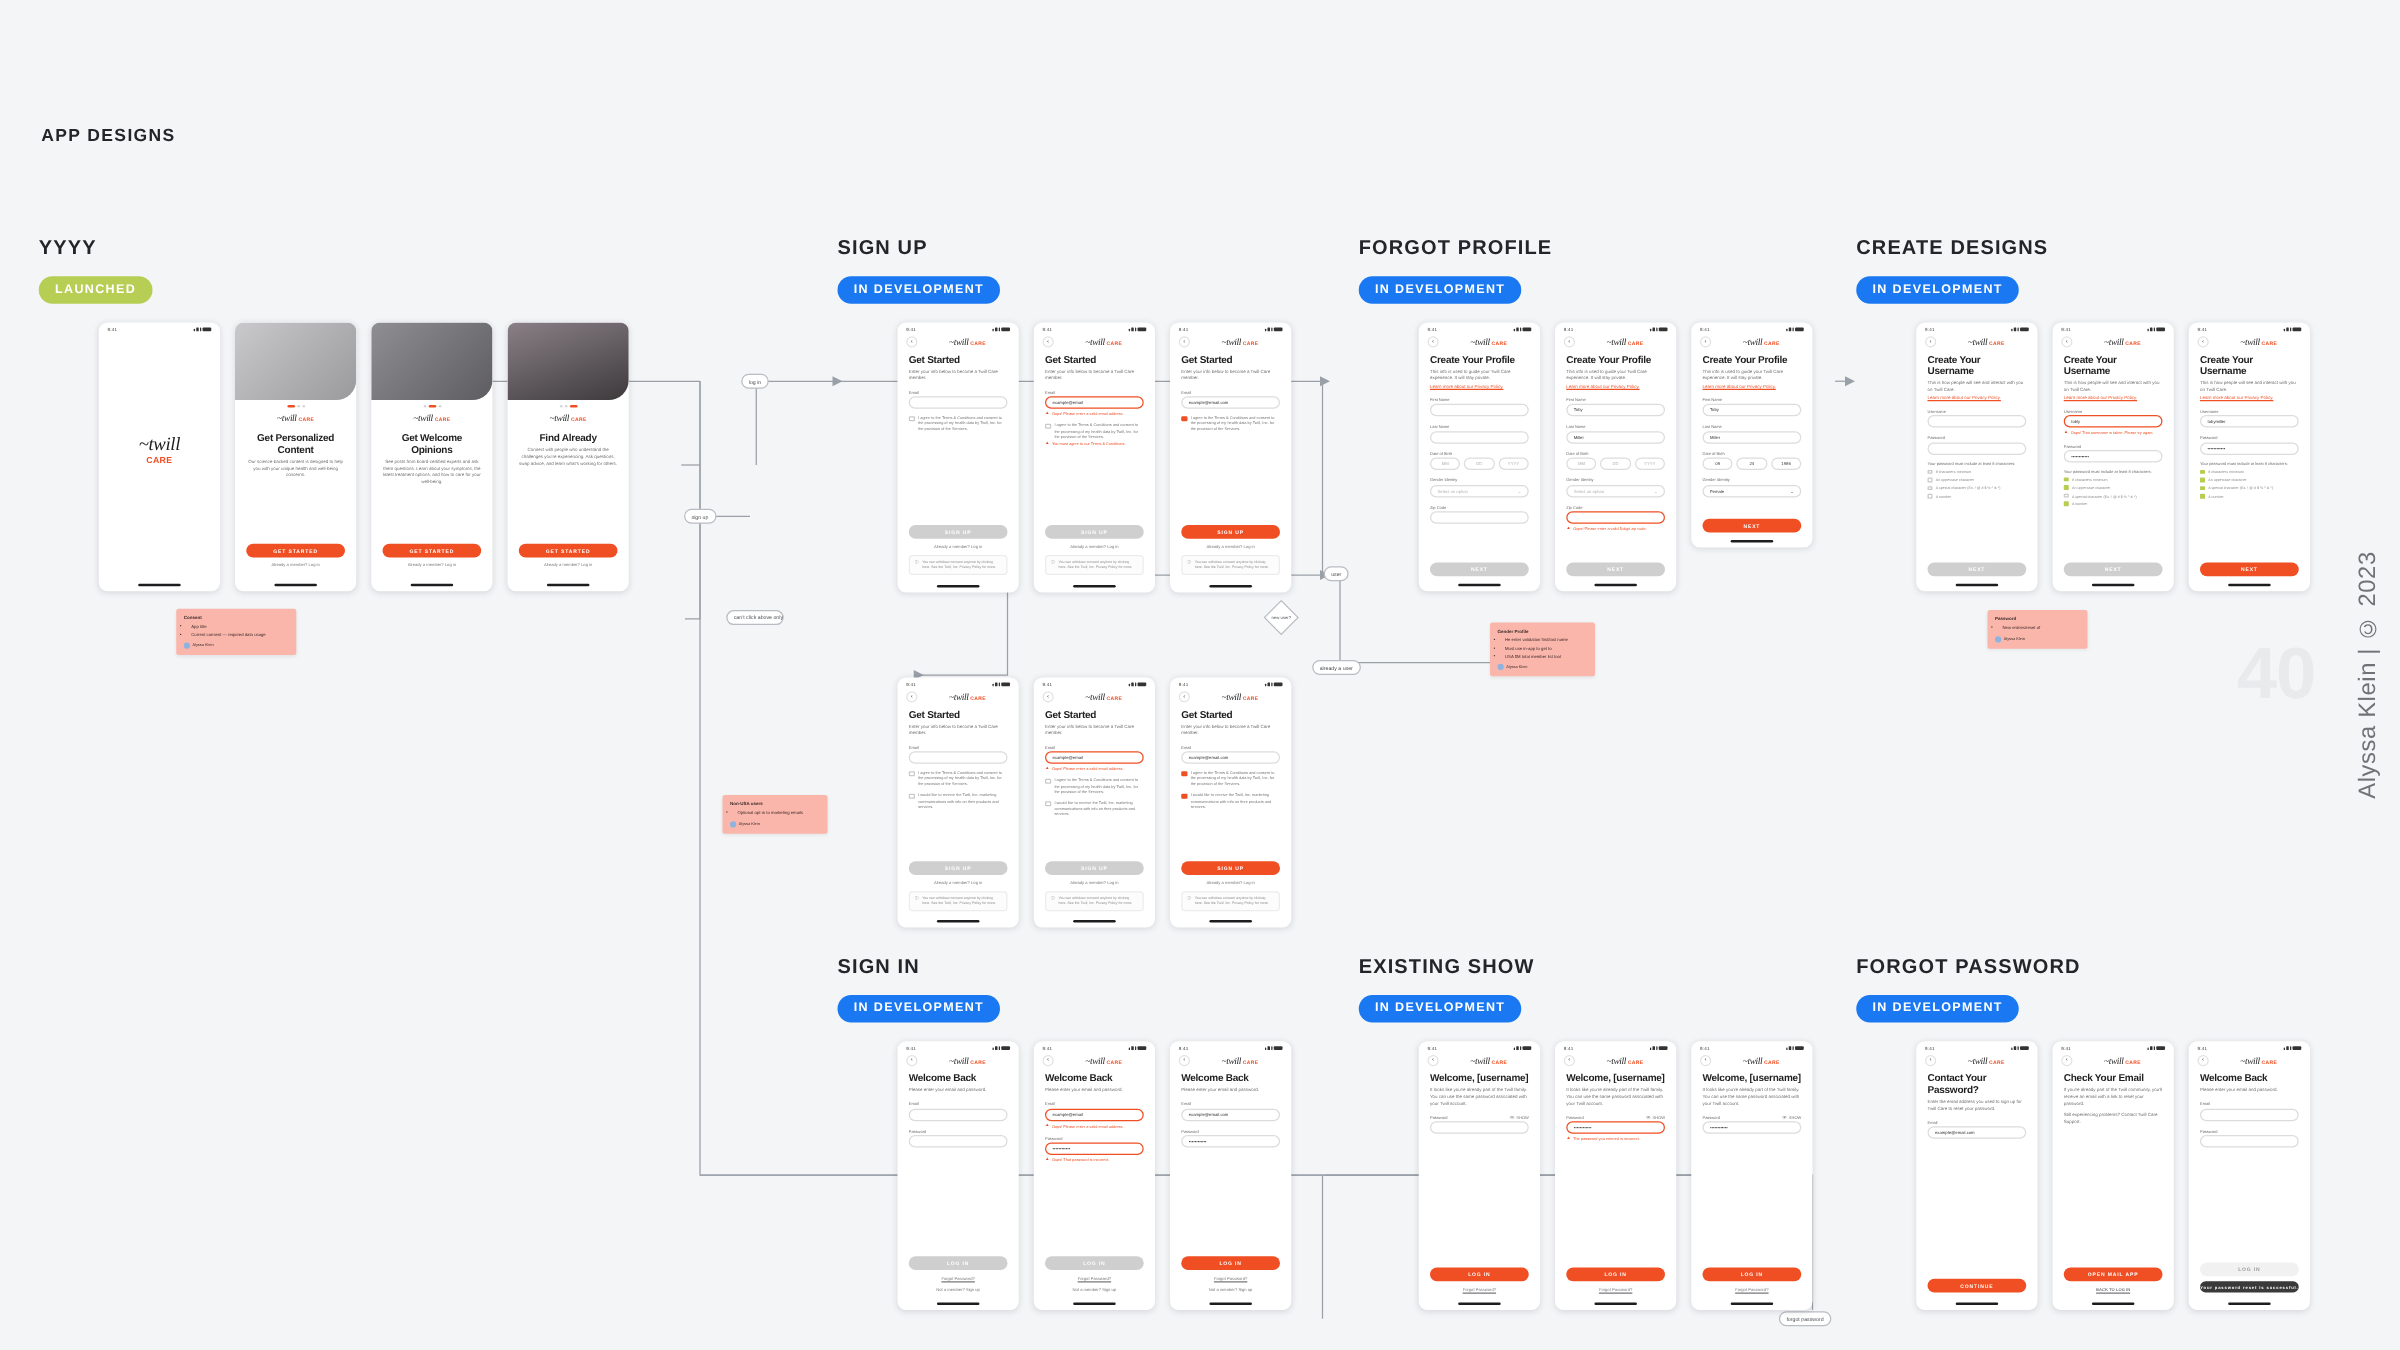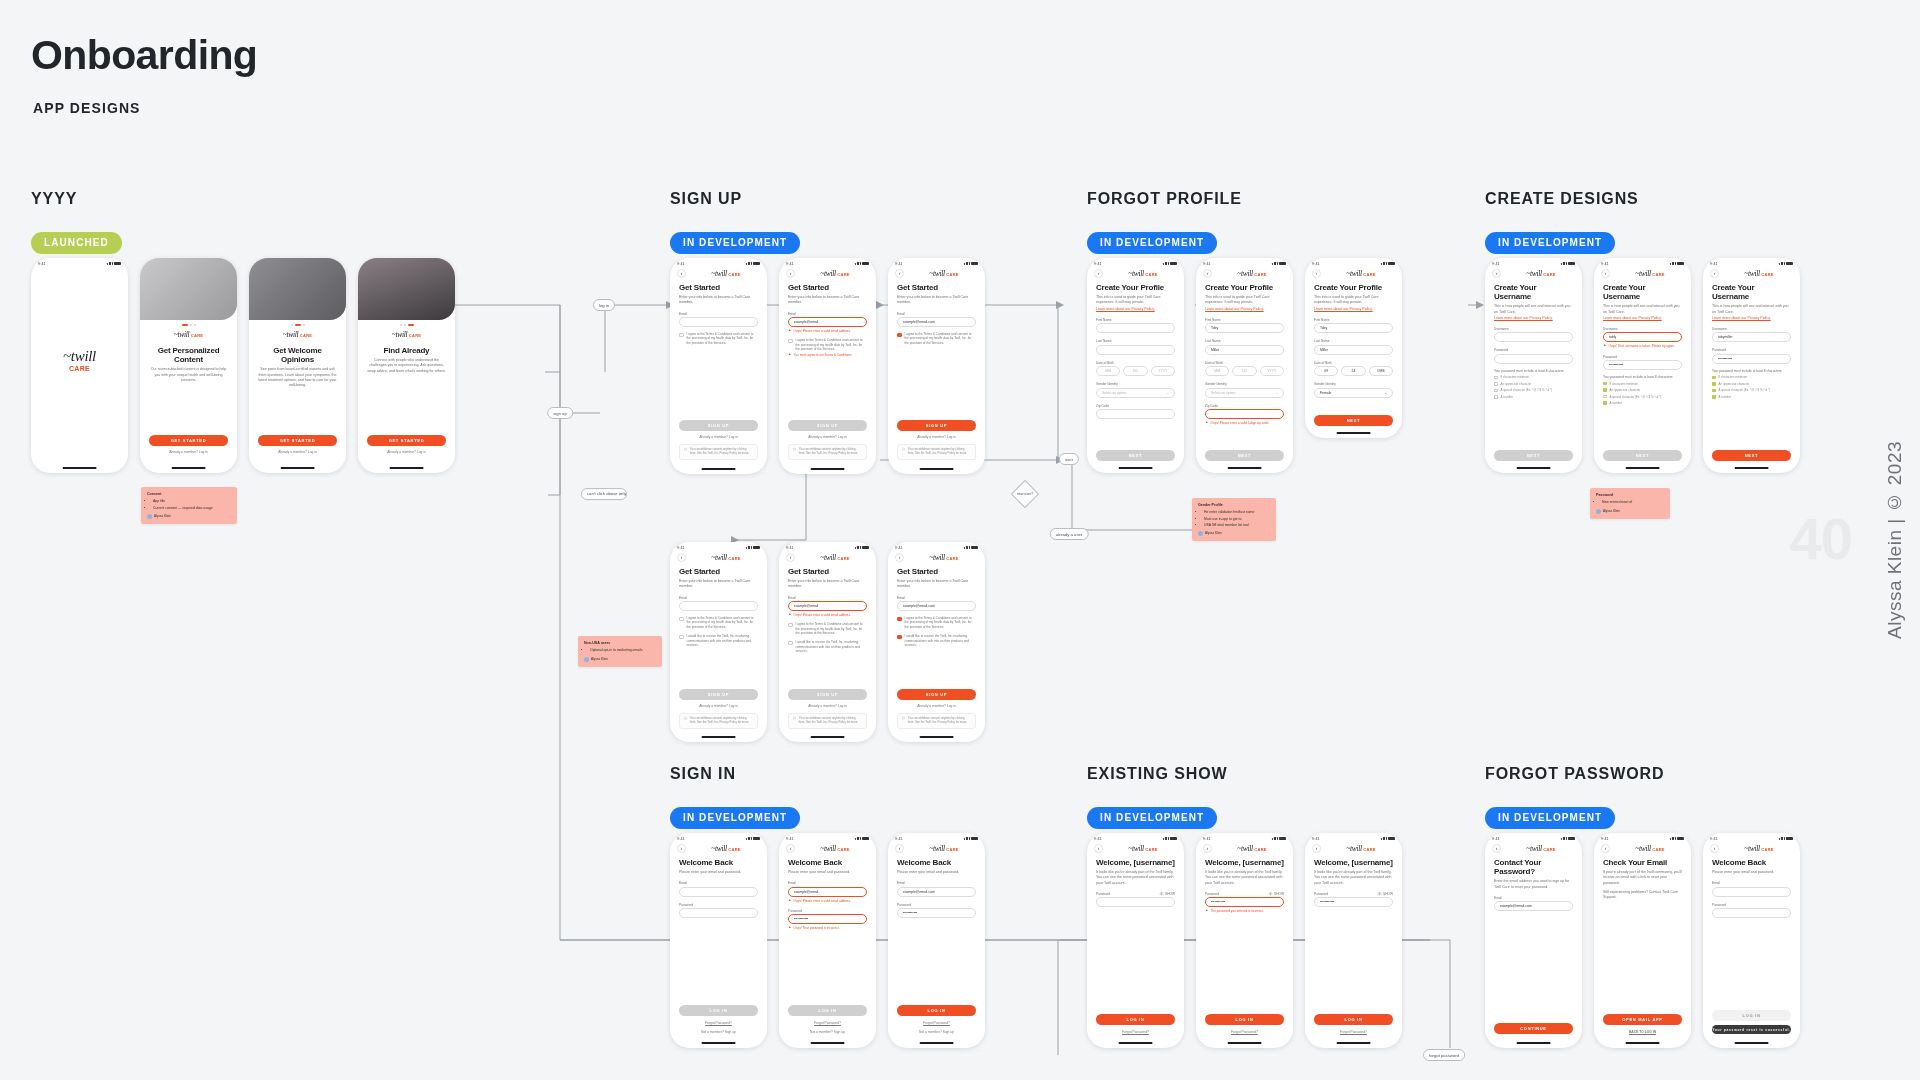--- a/index.html
+++ b/index.html
@@ -20,31 +20,32 @@
   }
   .page-subtitle {
     position:absolute; left:33px; top:100px;
     font-size:14px; font-weight:700; letter-spacing:1.1px; color:#22262b;
   }
 
   
   .sec { position:absolute; }
   .sec-title { font-size:16px; font-weight:700; letter-spacing:.9px; color:#22262b; white-space:nowrap; }
   .badge {
-    display:inline-block; margin-top:24px; padding:5px 13px 6px; border-radius:20px;
+    display:inline-block; margin-top:13px; padding:5px 13px 6px; border-radius:20px;
     font-size:10px; font-weight:700; letter-spacing:1.1px; color:#fff; white-space:nowrap;
   }
   .badge.launched { background:#b5ce53; }
   .badge.dev { background:#1a79f2; }
 
   
   .phone {
-    position:absolute; background:#fff; border-radius:19px;
+    position:absolute; background:#fff; border-radius:7px;
     box-shadow:0 1px 5px rgba(20,30,50,.13);
     overflow:hidden;
+    margin-left:48px;
   }
   .status {
     height:9px; display:flex; align-items:center; justify-content:space-between;
     padding:2px 7px 0; font-size:3.6px; color:#333; letter-spacing:.2px;
   }
   .status .sigs { display:flex; gap:1px; align-items:center; }
   .bar-i { width:1.5px; background:#333; border-radius:.4px; }
   .batt { width:7px; height:3.4px; background:#333; border-radius:.8px; }
 
   .nav { display:flex; align-items:center; padding:0 7px; height:13px; gap:6px; }
@@ -139,21 +140,20 @@
   .pageno {
     position:absolute; right:68px; top:505px; font-size:58px; font-weight:700;
     color:#e9eaec; letter-spacing:-1px;
   }
 </style>
 </head>
 <body>
 
 <div class="board">
 
-  <div class="page-title">Onboarding</div>
   <div class="page-subtitle">APP DESIGNS</div>
 
   <svg class="conn" width="1920" height="1080">
     <g stroke="#9aa0a8" stroke-width="1" fill="none">
       <path d="M372 305 H560"></path>
       <path d="M605 305 H880"></path>
       <path d="M560 305 V413 H600"></path>
       <path d="M560 305 V413"></path>
       <path d="M560 413 V495 H548"></path>
       <path d="M560 413 V940 H1430"></path>

